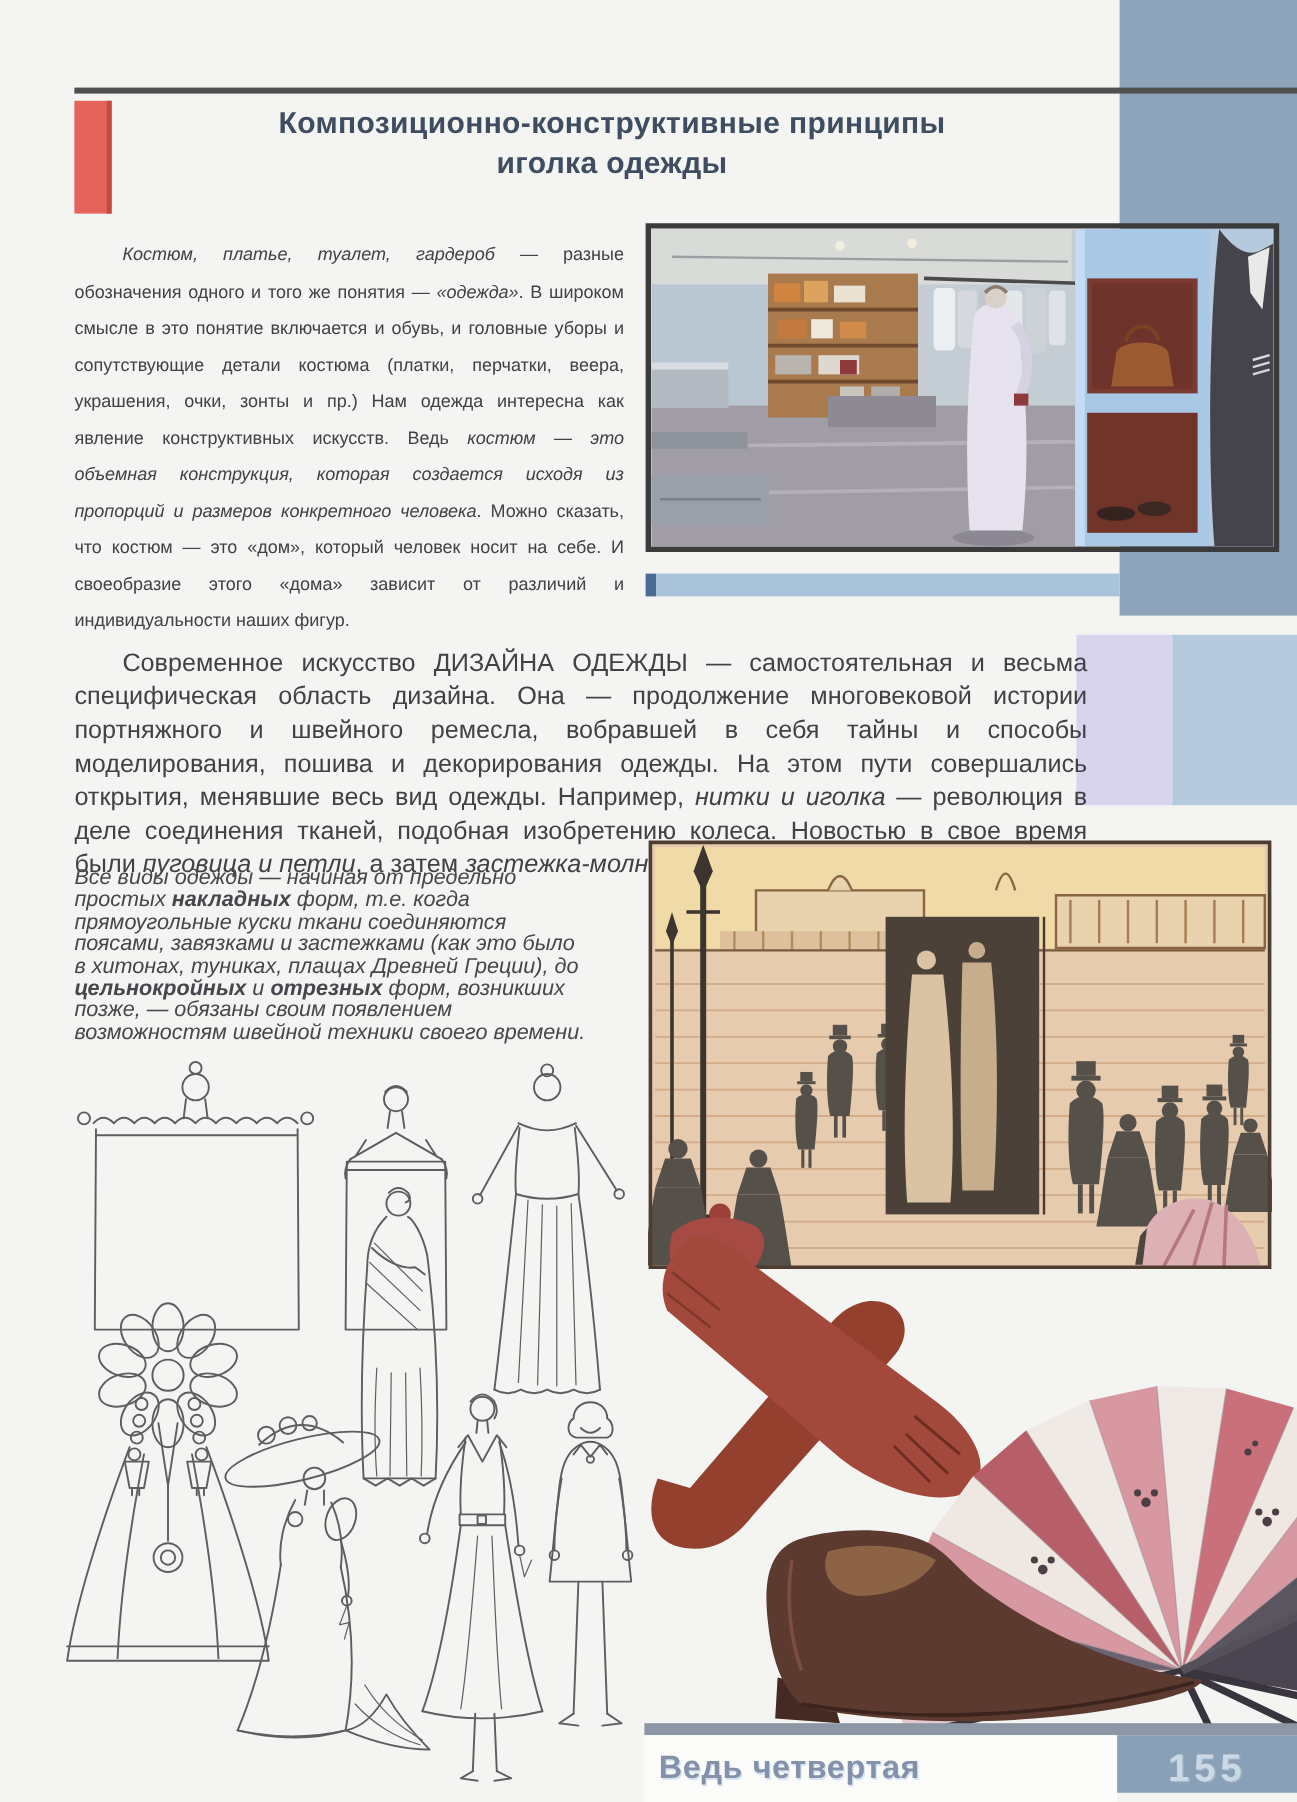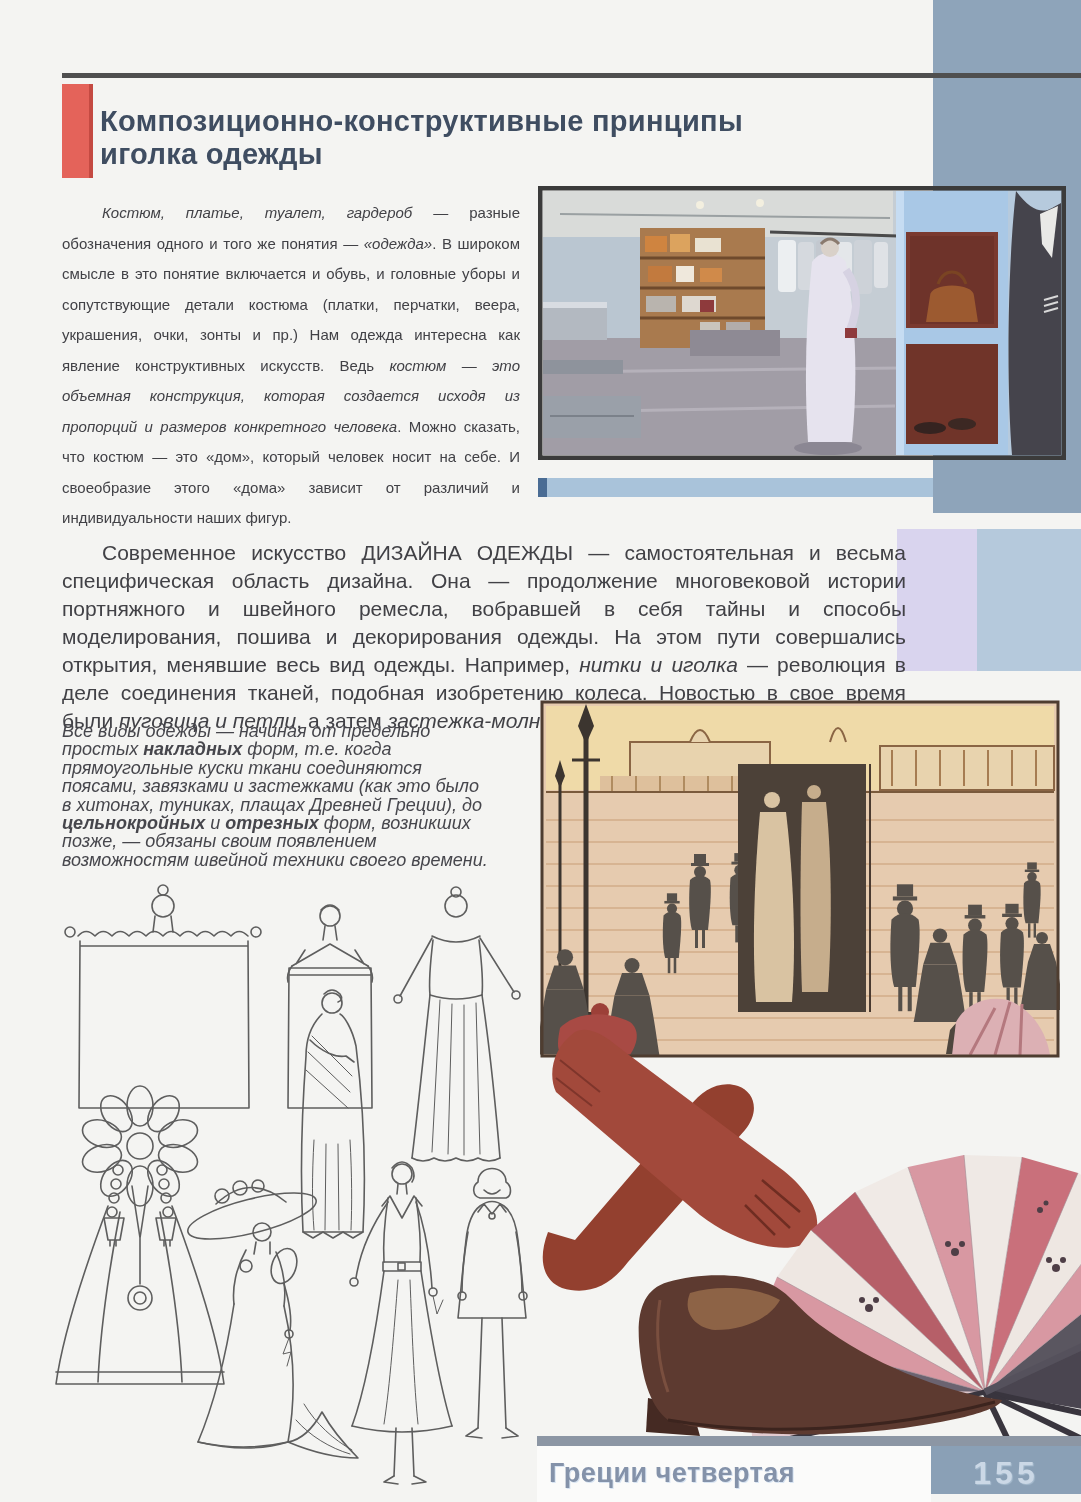--- a/index.html
+++ b/index.html
@@ -11,22 +11,22 @@
   
   .corner-slate{position:absolute;left:933px;top:0;width:148px;height:513px;background:#8ea4ba;}
   .top-rule{position:absolute;left:62px;top:73px;width:1019px;height:5px;background:#4f4f4f;}
   .red-bar{position:absolute;left:62px;top:84px;width:27px;height:94px;background:#e4635a;border-right:4px solid #c44a42;}
   .band-under-photo{position:absolute;left:547px;top:478px;width:386px;height:19px;background:#a9c3da;}
   .band-under-photo-cap{position:absolute;left:538px;top:478px;width:9px;height:19px;background:#4a6c94;}
   .band-lavender{position:absolute;left:897px;top:529px;width:80px;height:142px;background:#d9d4ee;}
   .band-blue{position:absolute;left:977px;top:529px;width:104px;height:142px;background:#b5c9dc;}
 
   .page-title{
-    position:absolute;left:100px;top:86px;width:820px;
-    font-size:29px;line-height:33px;font-weight:bold;color:#3f4d61;letter-spacing:.3px;
+    position:absolute;left:100px;top:70px;width:820px;
+    font-size:25px;line-height:33px;font-weight:bold;color:#3f4d61;letter-spacing:.3px;text-align:center;
   }
   .para{position:absolute;text-align:justify;}
   .para-1{left:62px;top:183px;width:458px;font-size:15px;line-height:30.5px;text-indent:40px;}
   .para-2{left:62px;top:518px;width:844px;font-size:21px;line-height:28px;text-indent:40px;}
   .caption{
     position:absolute;left:62px;top:704px;width:430px;
     font-style:italic;font-size:18px;line-height:18.4px;color:#46464c;text-align:left;
   }
   .seg-i{font-style:italic;}
   .seg-b{font-weight:bold;}
@@ -405,19 +405,19 @@
       <path d="M648,1398 L646,1432 L700,1436 L692,1408 Z" fill="#452a23"></path>
       <path d="M668,1282 C640,1290 636,1318 640,1352 C643,1382 652,1408 668,1420 L690,1426 C780,1440 880,1436 960,1418 C985,1412 1000,1406 1002,1400 C940,1392 870,1362 820,1325 C795,1306 788,1290 765,1282 C735,1272 695,1274 668,1282 Z" fill="#5d3a30"></path>
       <path d="M690,1293 C720,1284 760,1288 780,1300 C770,1318 745,1330 715,1330 C695,1328 682,1312 690,1293 Z" fill="#8d6346"></path>
       <path d="M660,1300 C655,1330 658,1365 668,1392" stroke="#7a4f3f" stroke-width="3" fill="none"></path>
       <path d="M668,1420 C760,1436 880,1432 995,1402" stroke="#3c241e" stroke-width="3" fill="none"></path>
     </g>
   </svg>
 
   <div class="footer-rule"></div>
   <div class="footer-label-box">
-    <span class="footer-label">Греции четвертая</span>
+    <span class="footer-label">Ведь четвертая</span>
   </div>
   <div class="page-number-block">
     <span class="page-number">155</span>
   </div>
 
 </div>
 
 </body></html>

